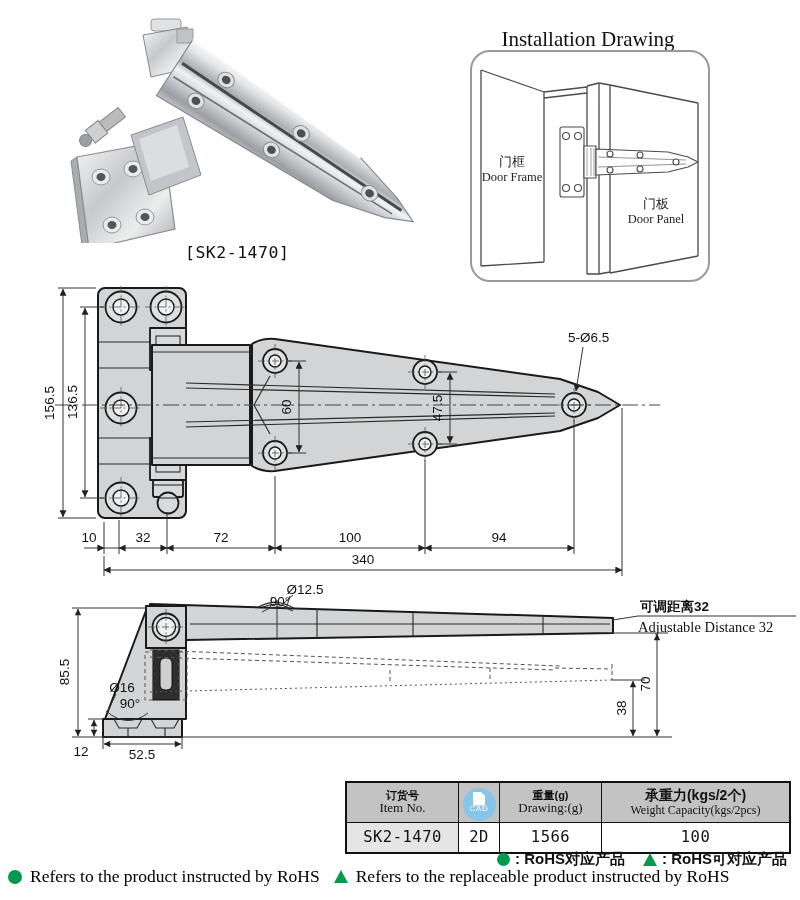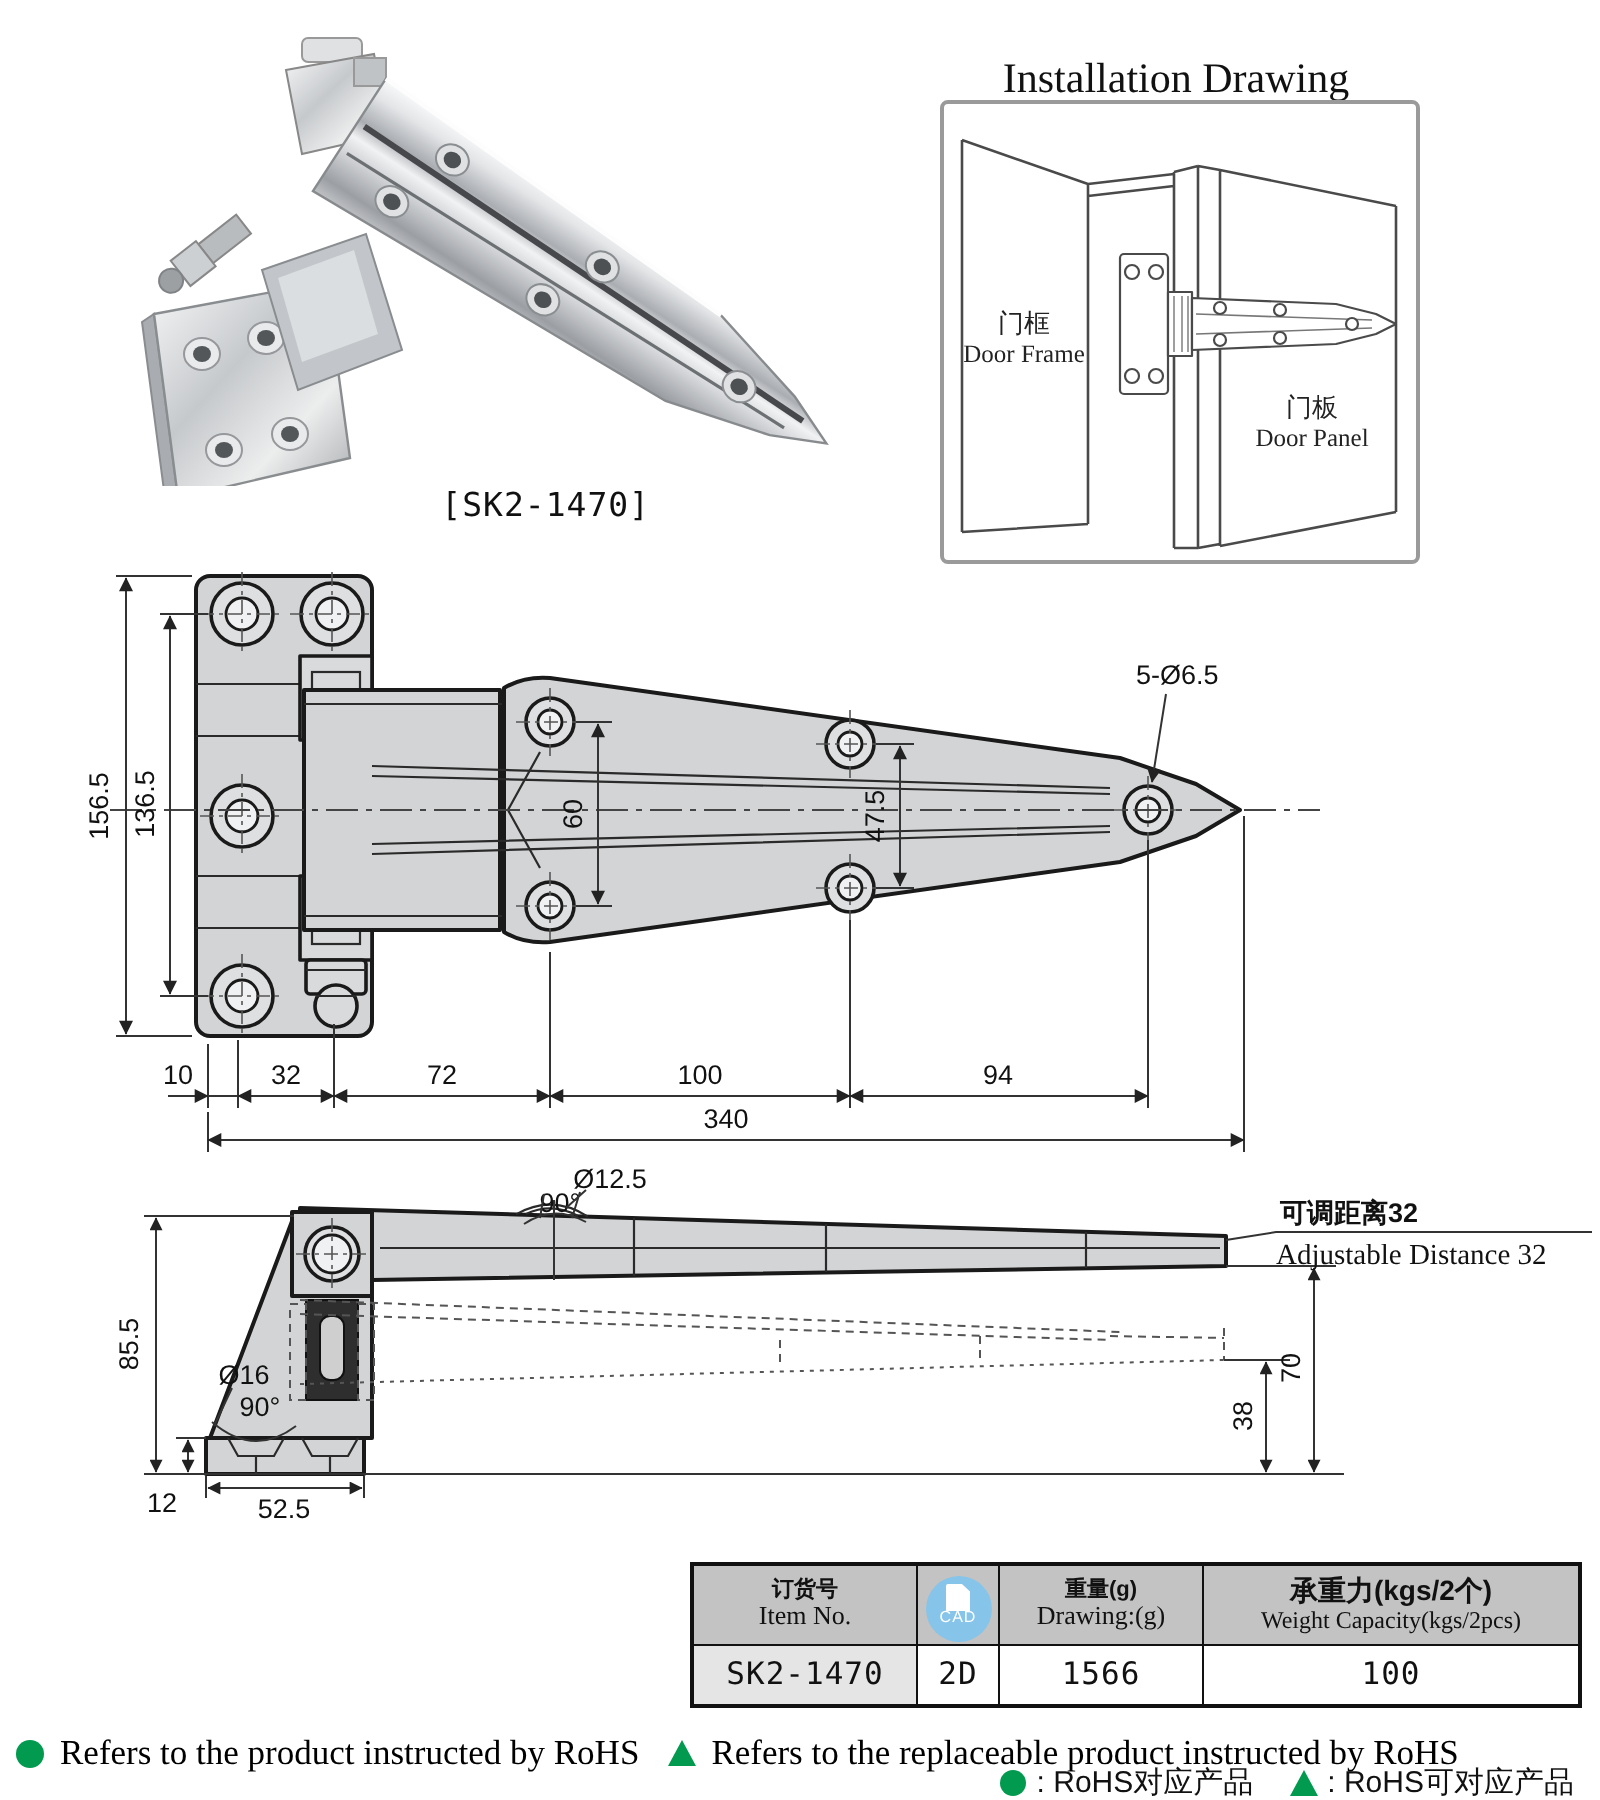--- a/index.html
+++ b/index.html
@@ -15,50 +15,50 @@
   .cl{fill:none;stroke:#444;stroke-width:1;stroke-dasharray:16 4 3 4}
   .dsh{fill:none;stroke:#555;stroke-width:1;stroke-dasharray:4 3}
   .dot{fill:none;stroke:#555;stroke-width:1;stroke-dasharray:2 3}
   .hc{fill:#dedfe0;stroke:#1a1a1a;stroke-width:1.8}
   .hc2{fill:#f0f1f2;stroke:#1a1a1a;stroke-width:1.4}
   .cm{stroke:#555;stroke-width:.8;fill:none;stroke-dasharray:7 2.5 2 2.5}
   .dt{font-size:13.5px;fill:#111}
   .dtb{font-size:13.5px;fill:#111;font-weight:bold}
   .sert{font-family:"Liberation Serif",serif}
   
-  #install-box{left:470px;top:50px;width:236px;height:228px;border:2.5px solid #9a9a9a;border-radius:4px;background:#fff}
+  #install-box{left:470px;top:50px;width:236px;height:228px;border:2.5px solid #9a9a9a;border-radius:20px;background:#fff}
   .iw{fill:none;stroke:#4a4a4a;stroke-width:1.3;stroke-linejoin:round}
   .ih{fill:#fff;stroke:#4a4a4a;stroke-width:1.1;stroke-linejoin:round}
   .it{font-size:13px;fill:#222}
   .ite{font-family:"Liberation Serif",serif;font-size:12.5px;fill:#222}
   .t-zh{left:470px;top:5px;width:236px;text-align:center;font-size:20px;letter-spacing:4px;font-weight:500}
   .t-en{left:455px;top:27px;width:266px;text-align:center;font-family:"Liberation Serif",serif;font-size:21px}
   
-  #product-label{left:185px;top:243px;width:140px;text-align:right;
+  #product-label{left:185px;top:243px;width:140px;text-align:left;
       font-family:"DejaVu Sans Mono",monospace;font-size:16.5px;letter-spacing:.5px}
   
   #spec-table{left:345px;top:781px;width:442px;border:2.5px solid #111;display:grid;
       grid-template-columns:112px 41px 102px auto;grid-template-rows:40px 29px;background:#fff}
   .cell{border-right:1.5px solid #111;border-bottom:1.5px solid #111;display:flex;
       flex-direction:column;align-items:center;justify-content:center;line-height:1.12;min-width:0}
   .cell.lastc{border-right:none}
   .cell.lastr{border-bottom:none}
   .hcell{background:#c3c3c4}
   .zh{font-size:11px;font-weight:600;white-space:nowrap}
   .en{font-family:"Liberation Serif",serif;font-size:13px;white-space:nowrap}
   .ensm{font-family:"Liberation Serif",serif;font-size:12px;white-space:nowrap}
   .mono{font-family:"DejaVu Sans Mono",monospace;font-size:15.5px;letter-spacing:.5px}
   .orange{background:#e5e5e5}
   .cad-icon{width:33px;height:33px;border-radius:50%;background:#86c4e9;display:flex;
       flex-direction:column;align-items:center}
   .cad-doc{width:12px;height:14px;background:#fff;margin-top:4px;border-radius:1px;
       clip-path:polygon(0 0,62% 0,100% 30%,100% 100%,0 100%)}
   .cad-tx{font-size:8px;font-weight:400;color:#fff;letter-spacing:.5px;margin-top:-1px}
   
-  #rohs-legend{top:882px;right:13px;display:flex;align-items:center;gap:5px;font-size:15px;font-weight:400}
+  #rohs-legend{top:850px;right:13px;display:flex;align-items:center;gap:5px;font-size:15px;font-weight:700}
   #rohs-footer{left:8px;top:866px;width:794px;display:flex;align-items:center;gap:8px;
       font-family:"Liberation Serif",serif;font-size:17.5px;color:#000;white-space:nowrap}
   .gdot{width:13px;height:13px;border-radius:50%;background:#019a4e;flex:0 0 auto}
   .gtri{width:0;height:0;border-left:7.5px solid transparent;border-right:7.5px solid transparent;
       border-bottom:13px solid #019a4e;flex:0 0 auto}
   .sp{width:8px;flex:0 0 auto}
 </style>
 </head>
 <body>
 

